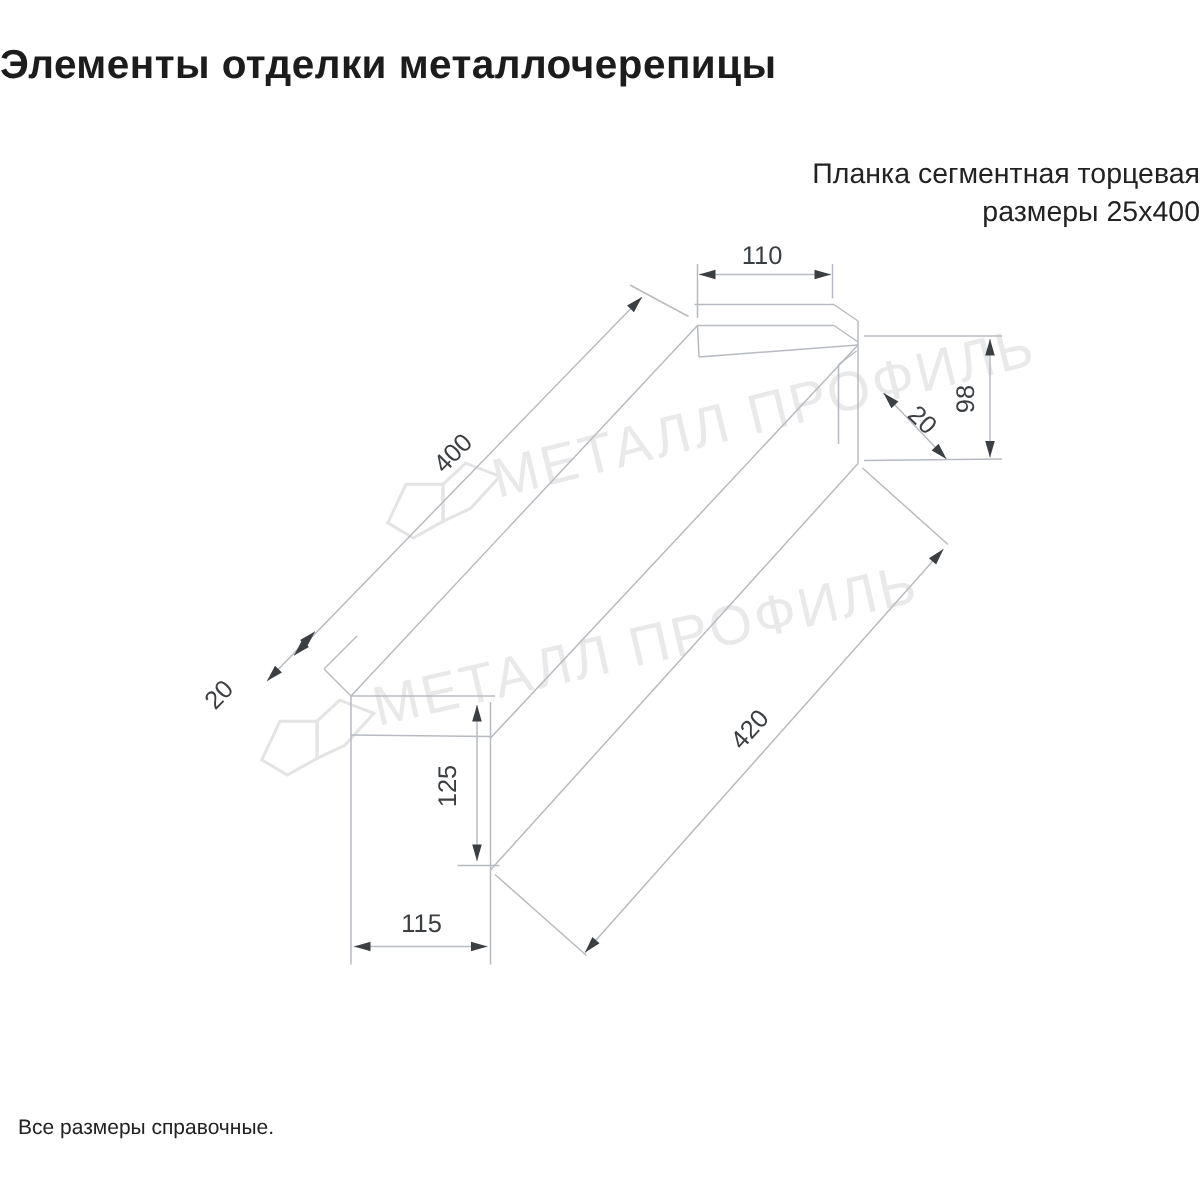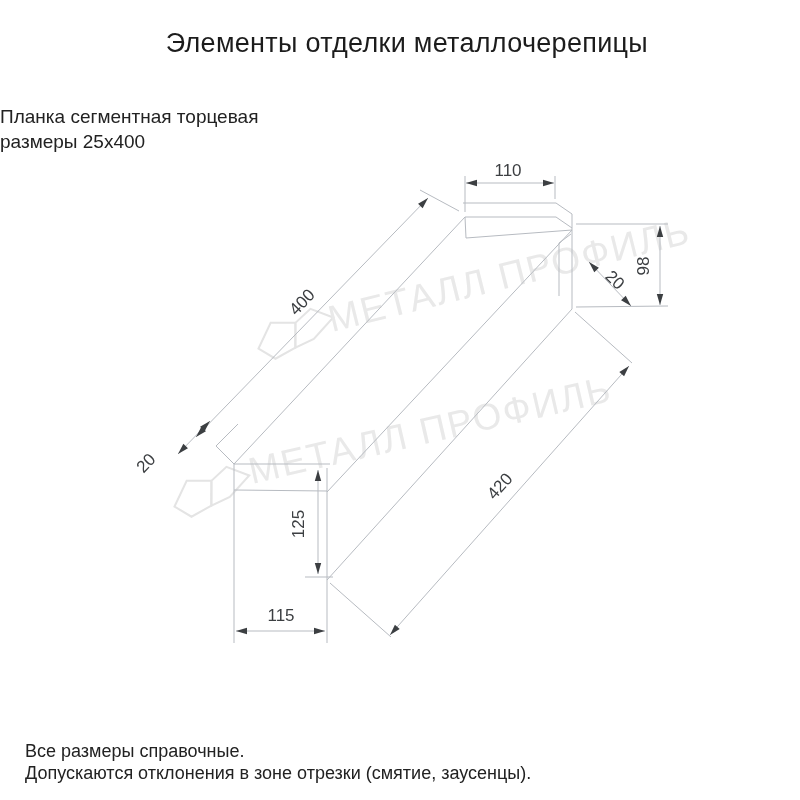--- a/index.html
+++ b/index.html
@@ -1,30 +1,30 @@
 <!DOCTYPE html>
 <html><head>
 <meta charset="utf-8">
 <style>
   html,body{margin:0;padding:0;}
   body{
     width:800px;height:800px;position:relative;background:#ffffff;overflow:hidden;
     font-family:"Liberation Sans", sans-serif;
   }
   .title{
-    position:absolute;top:28px;left:0;width:648px;text-align:right;
-    font-size:27px;font-weight:400;color:#1c1c1c;letter-spacing:.3px;
+    position:absolute;top:28px;left:0;width:648px;text-align:left;
+    font-size:27px;font-weight:700;color:#1c1c1c;letter-spacing:.3px;
   }
   .subtitle{
-    position:absolute;top:104px;left:0;width:800px;text-align:left;
+    position:absolute;top:104px;left:0;width:800px;text-align:right;
     font-size:19px;font-weight:400;color:#222;line-height:25px;
   }
   .footer{
-    position:absolute;left:25px;top:740px;
-    font-size:18px;color:#222;line-height:22px;
+    position:absolute;left:12px;top:740px;
+    font-size:14px;color:#222;line-height:22px;
   }
   svg{position:absolute;left:0;top:0;}
   svg path{fill:none;stroke-width:1;}
   svg .wm-logo path{stroke-width:2;}
   .dimtxt{font-size:17px;font-family:"Liberation Sans",sans-serif;}
   .wmtxt{font-size:37px;letter-spacing:2px;font-family:"Liberation Sans",sans-serif;}
 </style>
 </head>
 <body>
 
@@ -122,14 +122,13 @@
     <text class="dimtxt" x="306" y="306" transform="rotate(-46 306 306)">400</text>
     <text class="dimtxt" x="504" y="490" transform="rotate(-48 504 490)">420</text>
     <text class="dimtxt" x="304" y="524" transform="rotate(-90 304 524)">125</text>
     <text class="dimtxt" x="281" y="621">115</text>
     <text class="dimtxt" x="150" y="467" transform="rotate(-46 150 467)">20</text>
   </g>
 </svg>
 
 <div class="footer">
   <div>Все размеры справочные.</div>
-  <div>Допускаются отклонения в зоне отрезки (смятие, заусенцы).</div>
 </div>
 
 </body></html>

